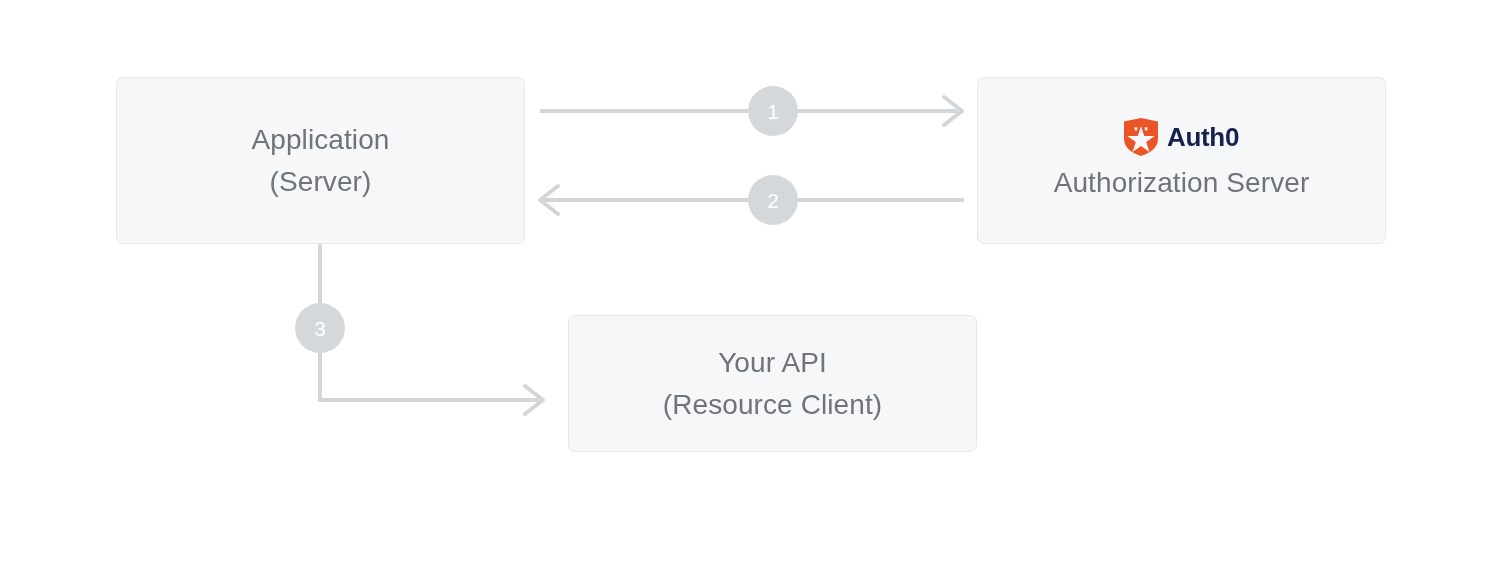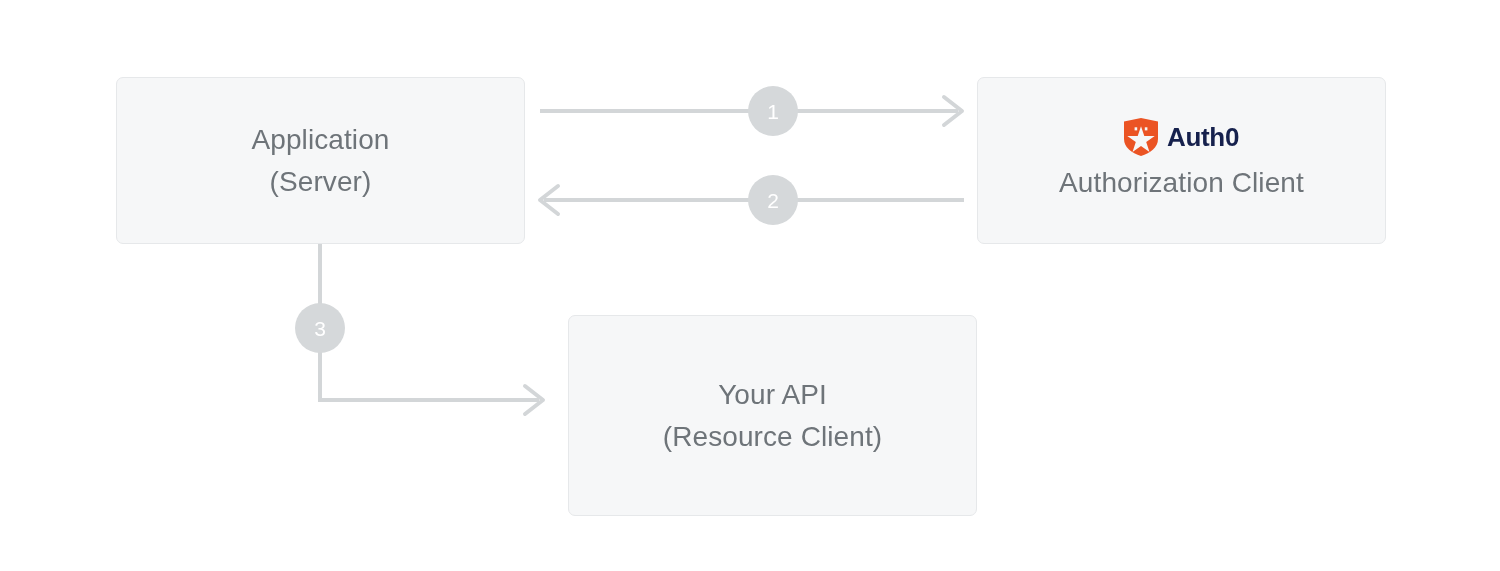--- a/index.html
+++ b/index.html
@@ -42,21 +42,21 @@
     color: #6e7479;
     font-size: 28px;
     font-weight: 300;
     line-height: 42px;
     letter-spacing: 0.1px;
     white-space: nowrap;
   }
 
   #box-application { left: 116px;  top: 77px;  width: 409px; height: 167px; }
   #box-auth-server { left: 977px;  top: 77px;  width: 409px; height: 167px; }
-  #box-your-api    { left: 568px;  top: 315px; width: 409px; height: 201px; }
+  #box-your-api    { left: 568px;  top: 315px; width: 409px; height: 137px; }
 
   
   .brand-lockup {
     display: flex;
     align-items: center;
     justify-content: center;
     gap: 9px;
     margin-bottom: 6px;
   }
   .brand-mark { display: block; width: 34px; height: 38px; }
@@ -134,21 +134,21 @@
   <div class="node-box" id="box-auth-server">
     <div class="brand-lockup">
       <svg class="brand-mark" viewBox="0 0 34 38">
         <path fill="#eb5424" d="M17 0 L34 3.6 L34 21 C34 29.3 26.5 34.8 17 38 C7.5 34.8 0 29.3 0 21 L0 3.6 Z"></path>
         <path fill="#f6f7f8" d="M17 8.2 L20.3 18.0 L30.7 18.0 L22.2 24.1 L25.5 34.0 L17 27.9 L8.5 34.0 L11.8 24.1 L3.3 18.0 L13.7 18.0 Z"></path>
         <rect fill="#f6f7f8" x="10.6" y="9.3" width="2.6" height="3.1"></rect>
         <rect fill="#f6f7f8" x="20.8" y="9.3" width="2.6" height="3.1"></rect>
       </svg>
       <span class="brand-word">Auth0</span>
     </div>
-    <span class="node-line">Authorization Client</span>
+    <span class="node-line">Authorization Server</span>
   </div>
 
   <div class="node-box" id="box-your-api">
     <span class="node-line">Your API</span>
     <span class="node-line">(Resource Client)</span>
   </div>
 
   <div class="step-badge" id="badge-1">1</div>
   <div class="step-badge" id="badge-2">2</div>
   <div class="step-badge" id="badge-3">3</div>

